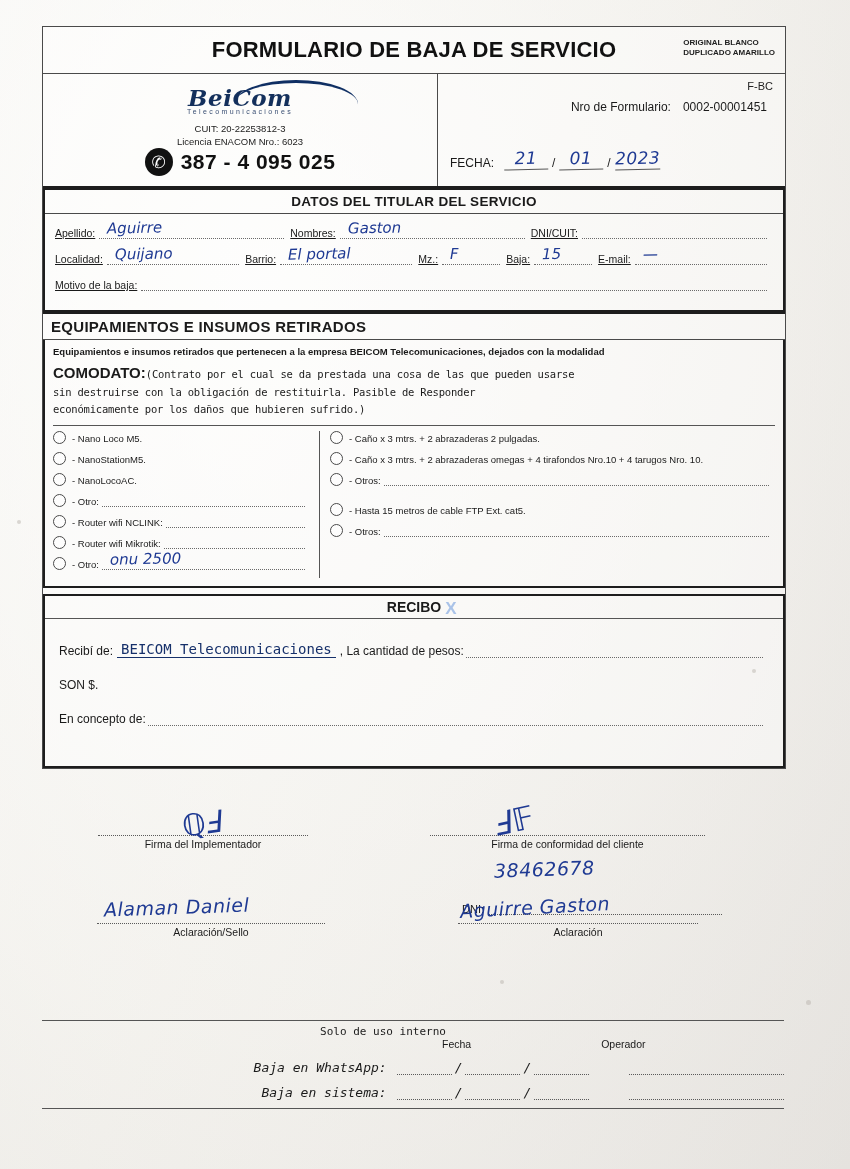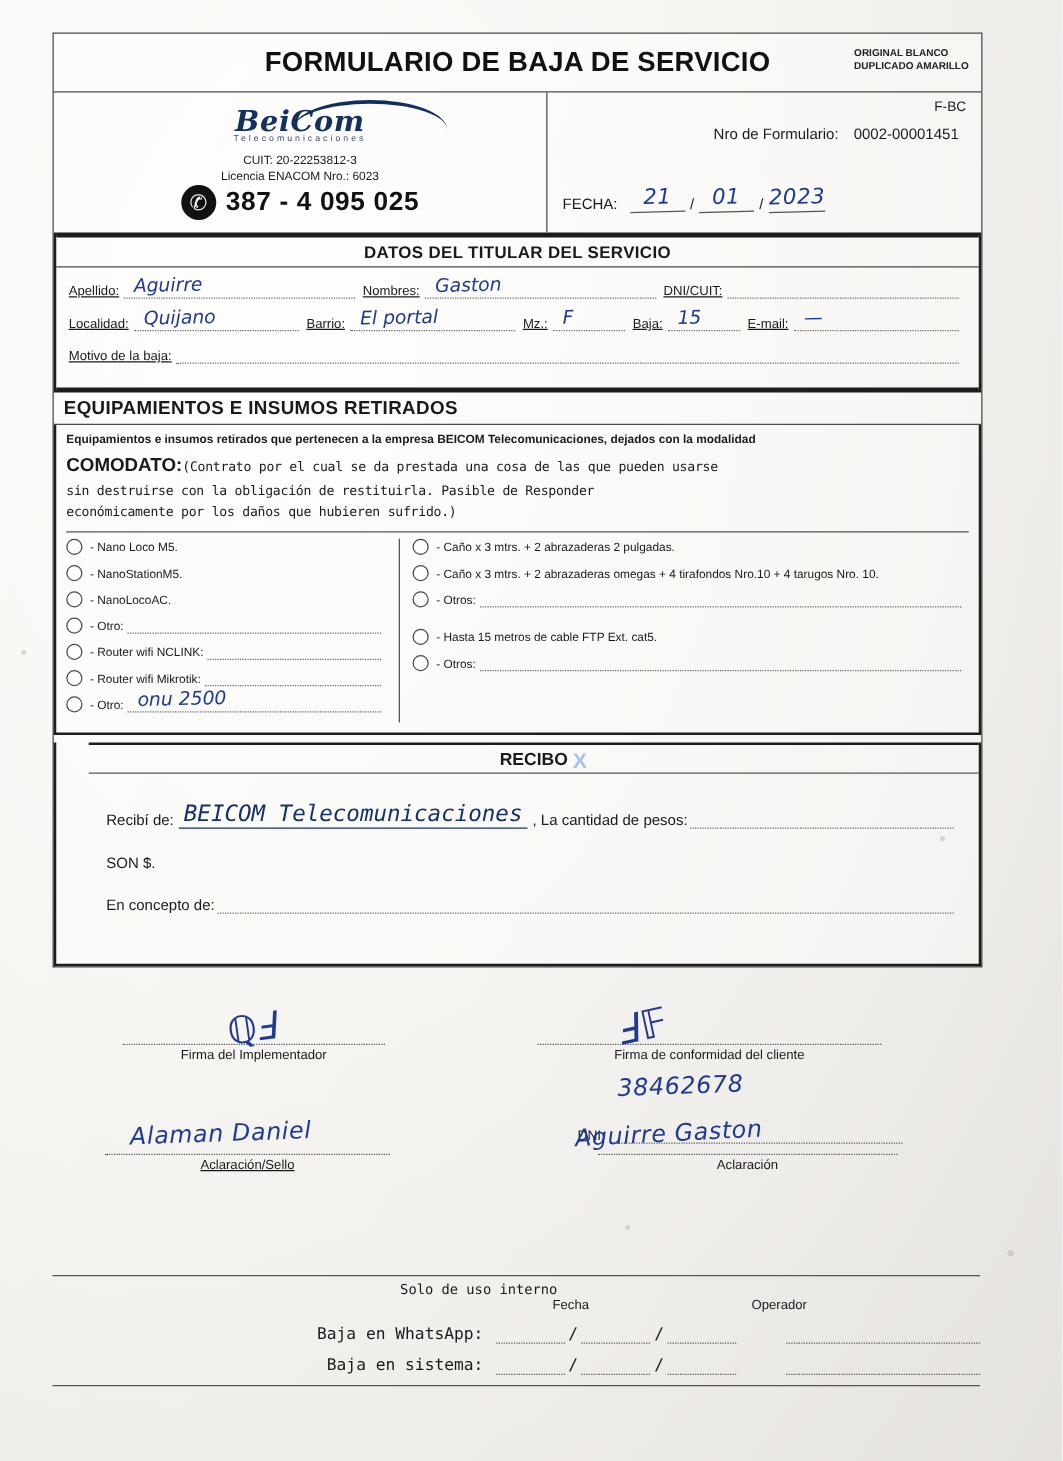--- a/index.html
+++ b/index.html
@@ -274,21 +274,20 @@
   }
   .opt-text { white-space: nowrap; }
   .optrow .dots { margin-left: 3px; }
   .spacer-line { height: 9px; }
   
   .recibo-wrap {
     border-left: 2px solid #1d1d1d;
     border-right: 2px solid #1d1d1d;
     border-bottom: 2px solid #1d1d1d;
     margin-top: 6px;
-    padding-left: 26px;
   }
   .recibo-band {
     border-top: 2px solid #1d1d1d;
     border-bottom: 1px solid #555;
     text-align: center;
     font-weight: bold;
     font-size: 14px;
     padding: 3px 0;
     position: relative;
   }
@@ -300,26 +299,25 @@
   }
   .recibo-body { padding: 22px 14px 20px; }
   .rline {
     display: flex;
     align-items: flex-end;
     font-size: 12px;
     margin-bottom: 20px;
   }
   .beicom-type {
     font-family: "DejaVu Sans Mono", monospace;
-    font-size: 18px;
+    font-size: 14px;
     color: #16306a;
     border-bottom: 1px solid #16306a;
     padding: 0 4px;
     margin: 0 4px;
-    font-style: italic;
   }
   
   .signs {
     position: absolute;
     left: 42px;
     top: 800px;
     width: 742px;
     height: 180px;
   }
   .sig {
@@ -362,20 +360,21 @@
     margin-top: 0px;
   }
   .ihead-fecha { margin-left: 400px; }
   .ihead-op { margin-left: 130px; text-align: center; }
   .irow {
     display: flex;
     align-items: flex-end;
     margin-top: 10px;
     font-family: "DejaVu Sans Mono", monospace;
     font-size: 13px;
+    font-style: italic;
   }
   .irow .lbl { width: 345px; text-align: right; padding-right: 10px; }
   .idots { width: 55px; border-bottom: 1px dotted #5a5a5a; height: 12px; }
   .islash { padding: 0 3px; }
   .iop { width: 155px; border-bottom: 1px dotted #5a5a5a; height: 12px; margin-left: 40px; }
   .speck { position: absolute; background: #b9b4ad; border-radius: 50%; opacity: .5; }
 </style>
 </head>
 <body>
 
@@ -588,35 +587,35 @@
       <div class="sig-caption">Firma del Implementador</div>
     </div>
     <div class="scrawl" style="left:140px; top:6px; font-size:30px; transform:rotate(-8deg);">ℚℲ</div>
 
     <div class="sig" style="left:388px; top:34px; width:275px;">
       <div class="sig-line"></div>
       <div class="sig-caption">Firma de conformidad del cliente</div>
     </div>
     <div class="scrawl" style="left:452px; top:2px; font-size:32px; transform:rotate(-12deg);">Ⅎ𝔽</div>
 
-    <div class="sig" style="left:42px; top:122px; width:228px;text-decoration:underline;">
+    <div class="sig" style="left:55px; top:122px; width:228px;">
       <div class="sig-line"></div>
       <div class="sig-caption">Aclaración/Sello</div>
     </div>
     <div class="scrawl hw" style="left:62px; top:96px; font-size:19px; transform:rotate(-2deg);">Alaman Daniel</div>
 
     <div class="sig" style="left:420px; top:82px; width:260px; text-align:center;margin-top:20px;">
       <div style="display:flex; align-items:flex-end; font-size:11px;">
         <span>DNI:</span>
         <span style="flex:1; border-bottom:1px dotted #5a5a5a; height:12px; margin-left:4px;"></span>
       </div>
     </div>
     <div class="scrawl hw" style="left:452px; top:58px; font-size:19px; transform:rotate(-2deg);">38462678</div>
 
-    <div class="sig" style="left:436px; top:122px; width:240px;">
+    <div class="sig" style="left:416px; top:122px; width:240px;">
       <div class="sig-line"></div>
       <div class="sig-caption">Aclaración</div>
     </div>
     <div class="scrawl hw" style="left:418px; top:96px; font-size:19px; transform:rotate(-3deg);">Aguirre Gaston</div>
   </div>
 
   <div class="internal">
     <div class="internal-title">Solo de uso interno</div>
     <div class="internal-heads">
       <span class="ihead-fecha">Fecha</span>

